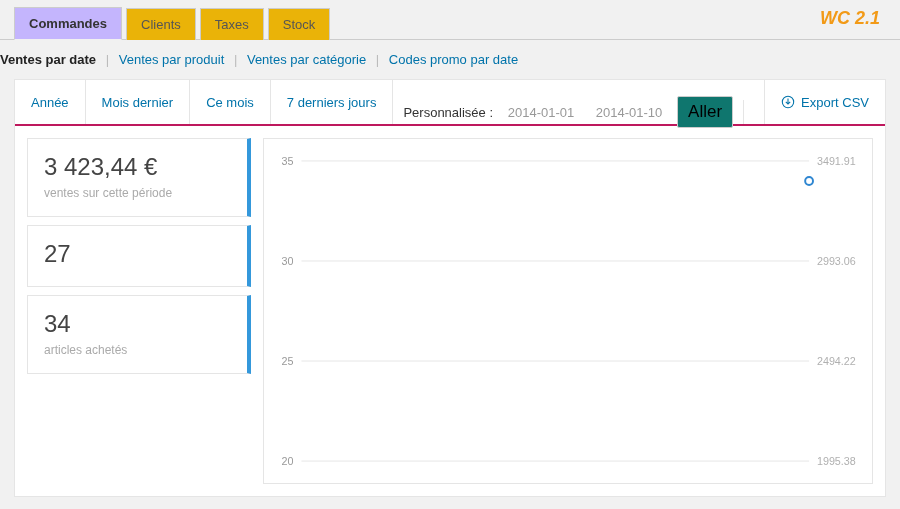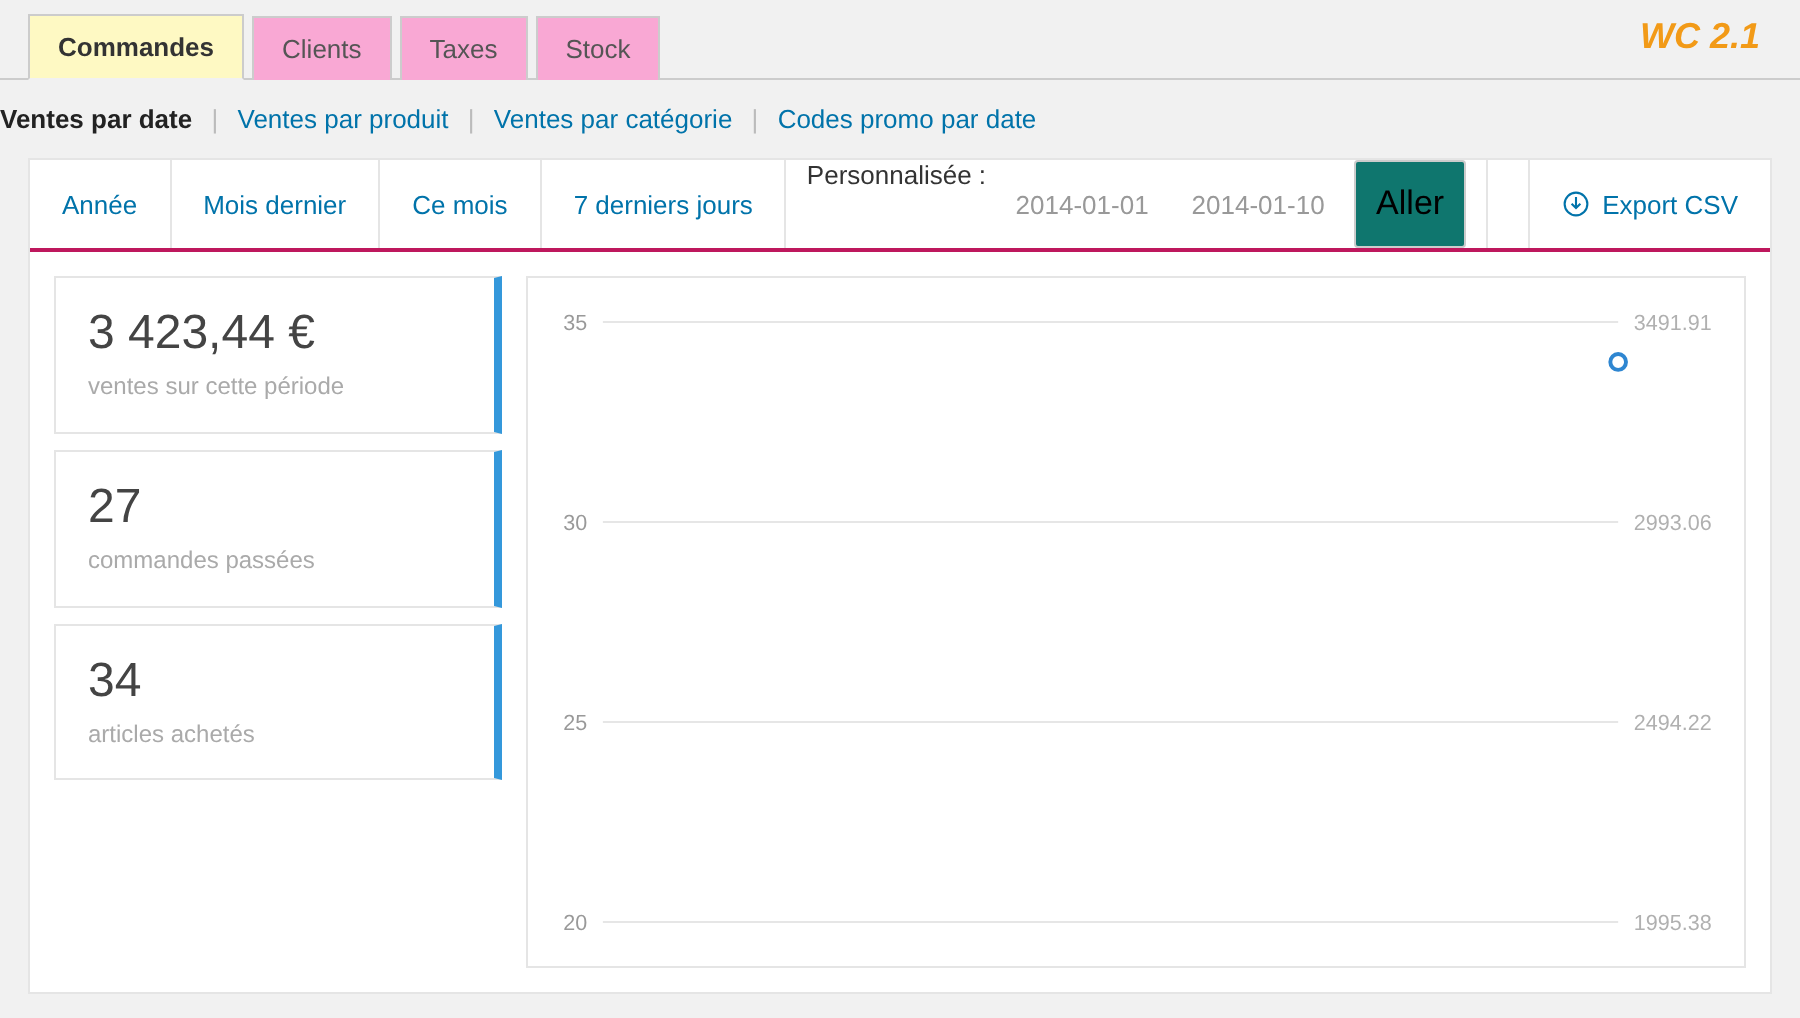--- a/index.html
+++ b/index.html
@@ -13,30 +13,30 @@
   .top-tabs {
     display: flex;
     align-items: center;
     padding: 6px 14px 0 14px;
     border-bottom: 1px solid #ccc;
     position: relative;
   }
   .top-tab {
     padding: 8px 14px;
     border: 1px solid #ccc;
-    background: #f9a8d4;
+    background: #eab308;
     color: #555;
     margin-right: 4px;
     border-bottom: none;
     position: relative;
     top: 1px;
     cursor: pointer;
   }
   .top-tab.active {
-    background: #fef9c3;
+    background: #c4b5fd;
     color: #333;
     font-weight: 600;
     border-bottom: 1px solid #f1f1f1;
   }
   .brand {
     position: absolute;
     right: 20px;
     top: 8px;
     font-size: 18px;
     font-weight: 700;
@@ -64,24 +64,26 @@
   .filter-tab {
     padding: 0 16px;
     display: flex;
     align-items: center;
     color: #0073aa;
     border-right: 1px solid #e5e5e5;
     cursor: pointer;
   }
   .custom-range {
     display: flex;
+    align-items: center;
     gap: 8px;
     padding: 0 10px;
     border-right: 1px solid #e5e5e5;
     color: #333;
+    margin-top: 20px;
   }
   .date-input {
     border: none;
     color: #999;
     font-size: 13px;
     width: 80px;
     text-align: center;
     outline: none;
   }
   .go-btn {
@@ -181,21 +183,20 @@
   </div>
 
   <div class="content">
     <div class="stats-col">
       <div class="stat-box">
         <div class="stat-value">3 423,44 €</div>
         <div class="stat-label">ventes sur cette période</div>
       </div>
       <div class="stat-box">
         <div class="stat-value">27</div>
-        <div class="stat-label">commandes passées</div>
       </div>
       <div class="stat-box">
         <div class="stat-value">34</div>
         <div class="stat-label">articles achetés</div>
       </div>
     </div>
 
     <div class="chart-box">
       <svg class="chart" viewBox="0 0 600 318" preserveAspectRatio="none">
           <line class="gridline" x1="28" x2="546" y1="8" y2="8"></line>

